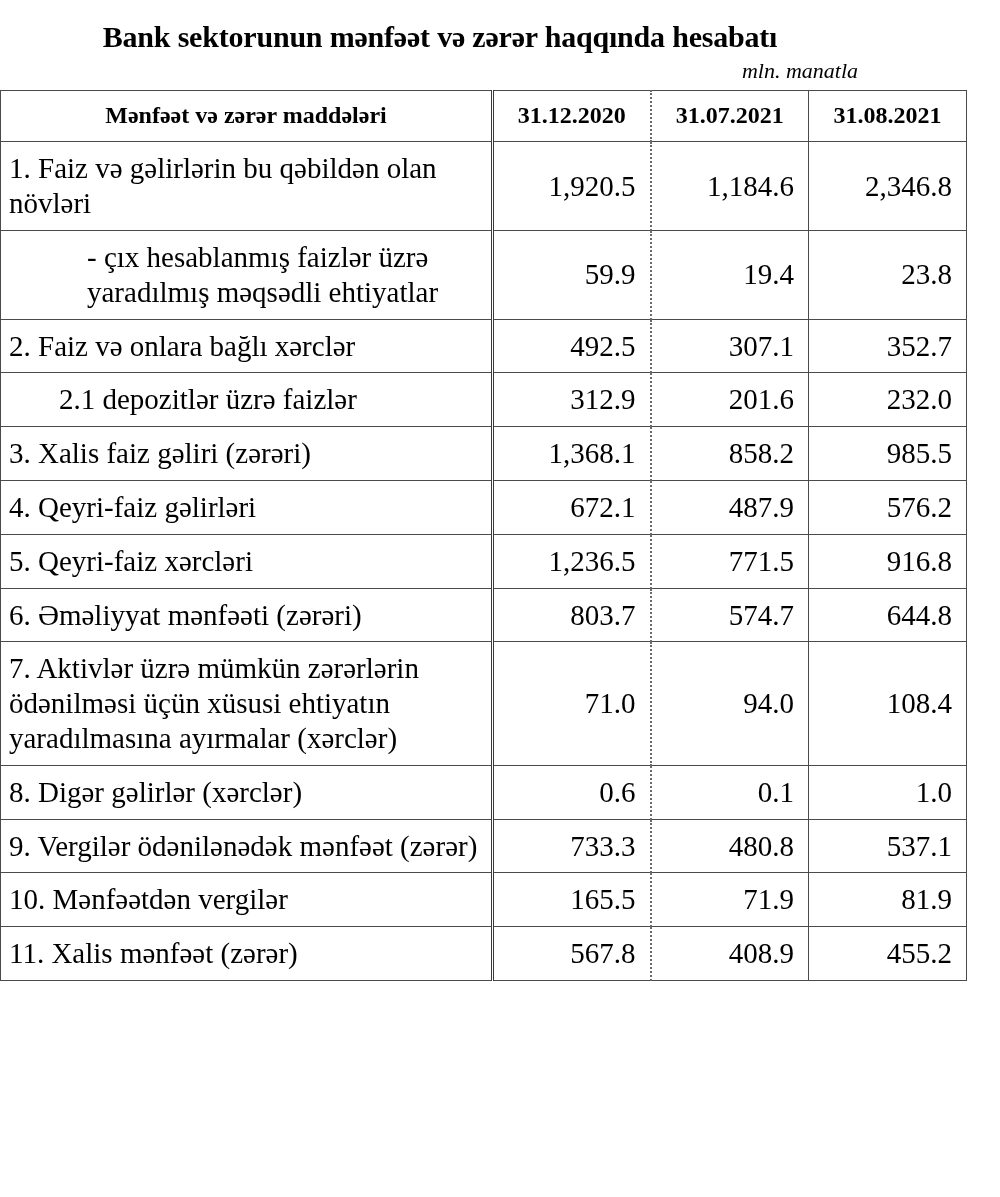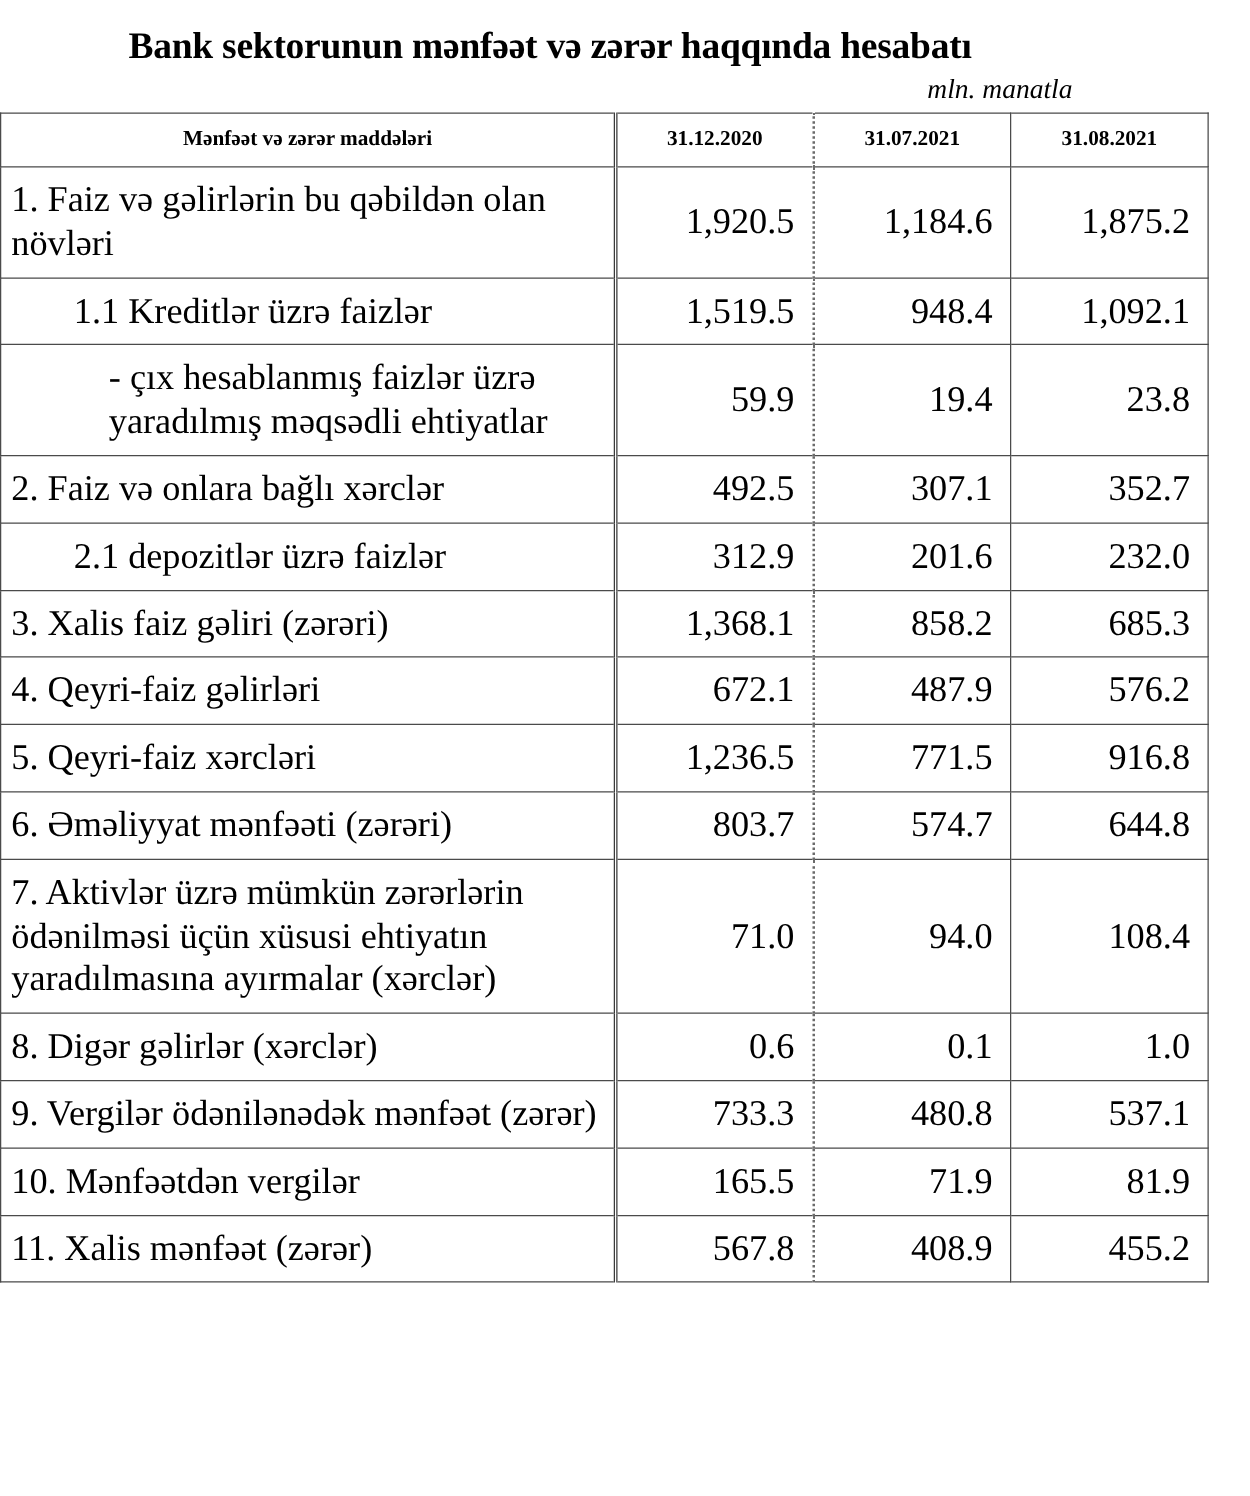--- a/index.html
+++ b/index.html
@@ -45,21 +45,21 @@
   table.report td {
     border: 1px solid #4a4a4a;
     font-size: 29px;
     line-height: 1.2;
     vertical-align: middle;
   }
   table.report thead th {
     font-weight: bold;
     text-align: center;
     padding: 10px 6px 12px 6px;
-    font-size: 17px;
+    font-size: 24px;
   }
   thead th.hdr-item {
     font-size: 25px;
   }
   
   .col-sep-left {
     border-left: 3px double #3a3a3a !important;
     margin-top: 20px;
   }
   .col-sep-dotted {
@@ -105,27 +105,21 @@
         <th class="col-sep-left">31.12.2020</th>
         <th class="col-sep-dotted">31.07.2021</th>
         <th>31.08.2021</th>
       </tr>
     </thead>
     <tbody id="table-body">
         <tr>
           <td class="label">1. Faiz və gəlirlərin bu qəbildən olan növləri</td>
           <td class="num col-sep-left">1,920.5</td>
           <td class="num col-sep-dotted">1,184.6</td>
-          <td class="num">1,875.2</td>
-        </tr>
-        <tr>
-          <td class="label ind1">1.1 Kreditlər üzrə faizlər</td>
-          <td class="num col-sep-left">1,519.5</td>
-          <td class="num col-sep-dotted">948.4</td>
-          <td class="num">1,092.1</td>
+          <td class="num">2,346.8</td>
         </tr>
         <tr>
           <td class="label ind2">-  çıx hesablanmış faizlər üzrə yaradılmış məqsədli ehtiyatlar</td>
           <td class="num col-sep-left">59.9</td>
           <td class="num col-sep-dotted">19.4</td>
           <td class="num">23.8</td>
         </tr>
         <tr>
           <td class="label">2. Faiz və onlara bağlı xərclər</td>
           <td class="num col-sep-left">492.5</td>
@@ -135,21 +129,21 @@
         <tr>
           <td class="label ind1">2.1 depozitlər üzrə faizlər</td>
           <td class="num col-sep-left">312.9</td>
           <td class="num col-sep-dotted">201.6</td>
           <td class="num">232.0</td>
         </tr>
         <tr>
           <td class="label">3. Xalis faiz gəliri (zərəri)</td>
           <td class="num col-sep-left">1,368.1</td>
           <td class="num col-sep-dotted">858.2</td>
-          <td class="num">685.3</td>
+          <td class="num">985.5</td>
         </tr>
         <tr>
           <td class="label">4. Qeyri-faiz gəlirləri</td>
           <td class="num col-sep-left">672.1</td>
           <td class="num col-sep-dotted">487.9</td>
           <td class="num">576.2</td>
         </tr>
         <tr>
           <td class="label">5. Qeyri-faiz xərcləri</td>
           <td class="num col-sep-left">1,236.5</td>

